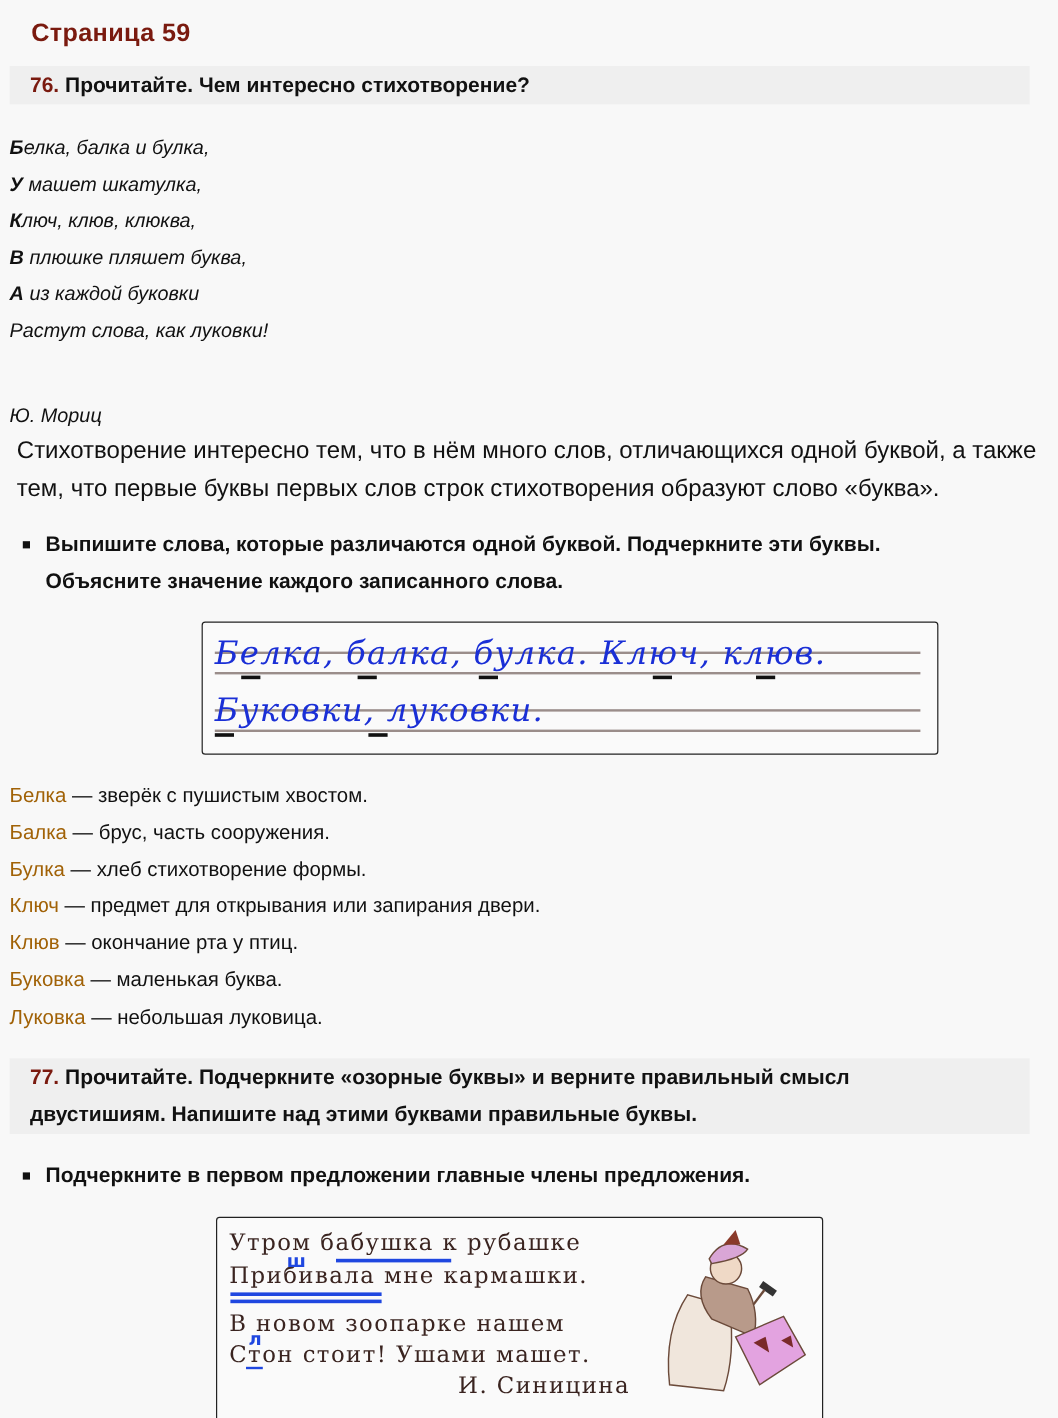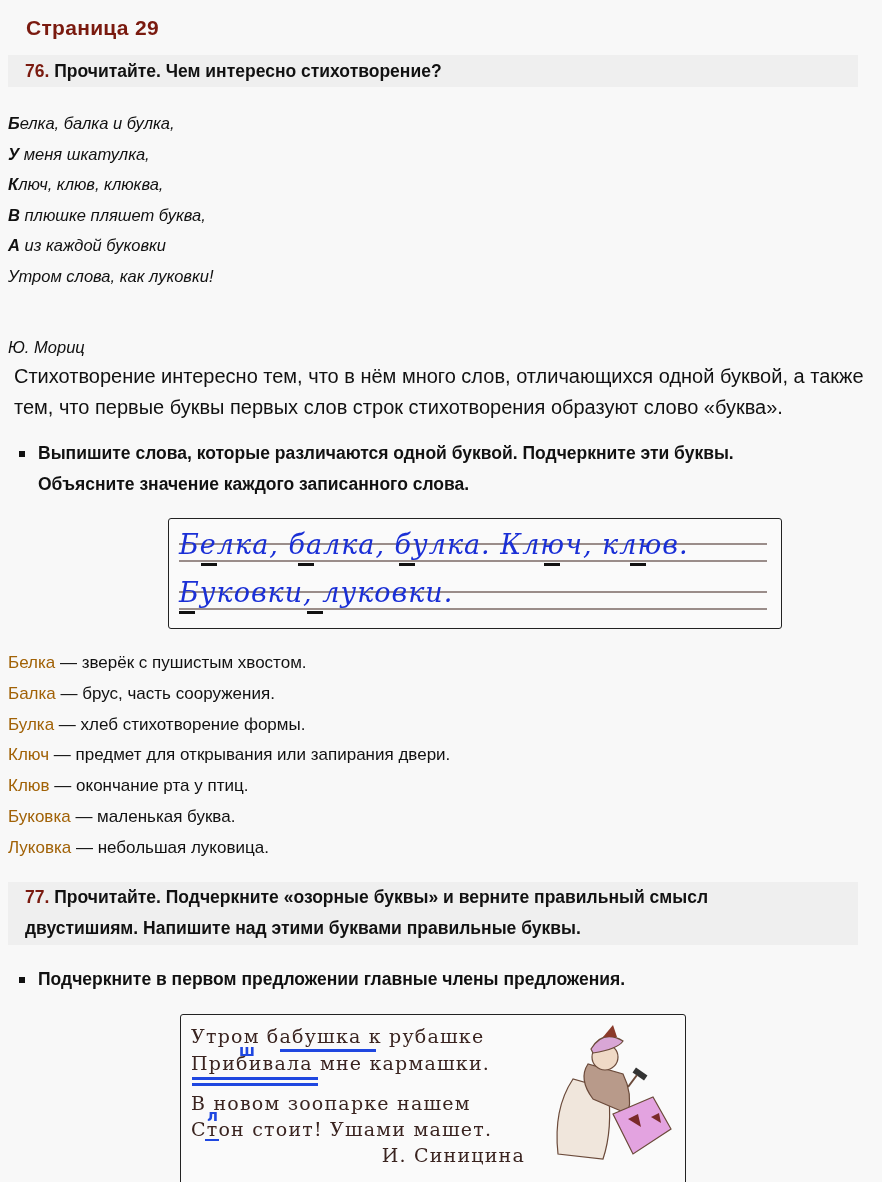--- a/index.html
+++ b/index.html
@@ -63,34 +63,34 @@
   .verse {
     position: absolute; left: 10px; font-family: "DejaVu Serif", serif;
     font-size: 19px; color: #3a2420; letter-spacing: 1.2px; white-space: nowrap;
   }
   .blue-line { position: absolute; height: 3px; background: #1f47e0; }
   .blue-letter { position: absolute; color: #1f47e0; font-weight: bold; font-size: 15px; font-family: "DejaVu Sans", sans-serif; }
 </style>
 </head>
 <body>
 
-<div class="page-title">Страница 29</div>
+<div class="page-title">Страница 59</div>
 
 <div class="task-header" id="h76">
   <span class="num">76.</span>
   <span>Прочитайте. Чем интересно стихотворение?</span>
 </div>
 
 <div class="poem">
   <div class="line"><b>Б</b><span>елка, балка и булка,</span></div>
-  <div class="line"><b>У</b><span> меня шкатулка,</span></div>
+  <div class="line"><b>У</b><span> машет шкатулка,</span></div>
   <div class="line"><b>К</b><span>люч, клюв, клюква,</span></div>
   <div class="line"><b>В</b><span> плюшке пляшет буква,</span></div>
   <div class="line"><b>А</b><span> из каждой буковки</span></div>
-  <div class="line"><b></b><span>Утром слова, как луковки!</span></div>
+  <div class="line"><b></b><span>Растут слова, как луковки!</span></div>
 </div>
 
 <div class="author">Ю. Мориц</div>
 
 <div class="para">
   <div>Стихотворение интересно тем, что в нём много слов, отличающихся одной буквой, а также</div>
   <div>тем, что первые буквы первых слов строк стихотворения образуют слово «буква».</div>
 </div>
 
 <div class="bullet" id="b1">

